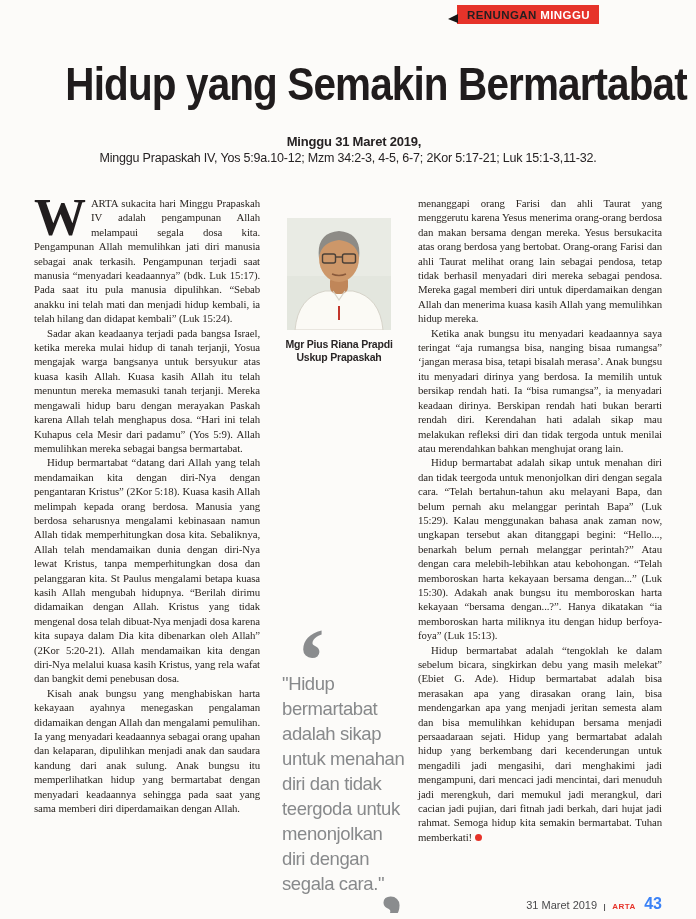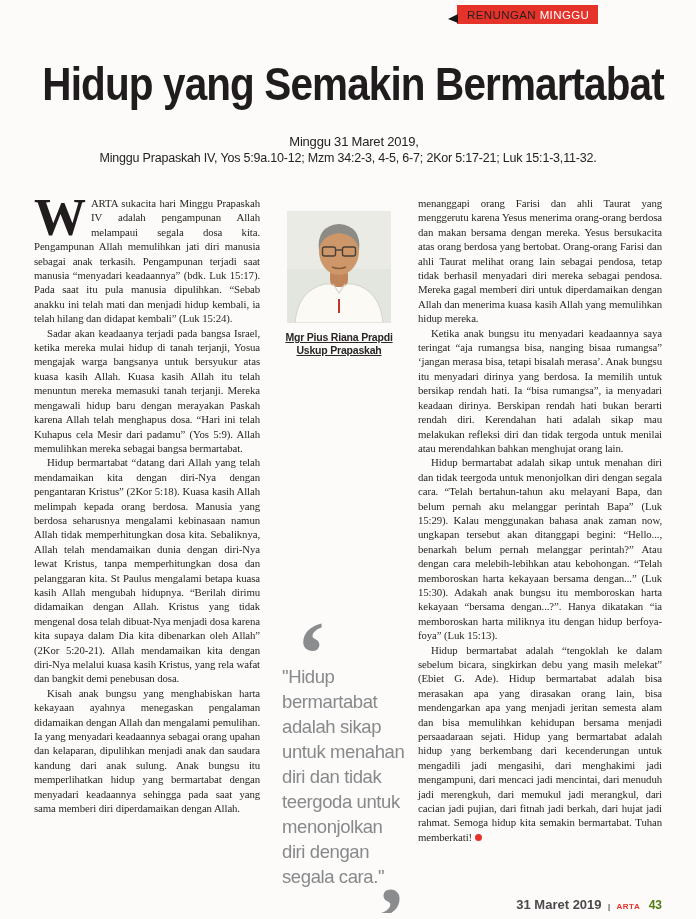--- a/index.html
+++ b/index.html
@@ -13,49 +13,49 @@
     font-family: "Liberation Serif", serif;
     color: #2b2622;
   }
   
   .badge {
     position: absolute; top: 5px; left: 457px;
     background: #e6332a;
     height: 19px;
     padding: 2px 9px 0 10px;
     font-family: "Liberation Sans", sans-serif;
-    font-weight: normal; font-size: 11.5px; letter-spacing: .4px;
+    font-weight: bold; font-size: 11.5px; letter-spacing: .4px;
     line-height: 16px;
     white-space: nowrap;
   }
   .badge-tail {
     position: absolute; left: -9px; bottom: 1px;
     width: 0; height: 0;
     border-top: 5px solid transparent;
     border-bottom: 4px solid transparent;
     border-right: 10px solid #181514;
   }
   .badge-dark  { color: #231f20; }
   .badge-light { color: #ffffff; }
   
-  .title-wrap { position: absolute; top: 58px; left: 0; width: 696px; text-align: center; }
+  .title-wrap { position: absolute; top: 58px; left: 0; width: 696px; text-align: center; padding-left: 23px; }
   .title {
     display: inline-block;
     font-family: "Liberation Sans", sans-serif;
     font-weight: bold;
     font-size: 46px; line-height: 52px;
     letter-spacing: -1px;
     color: #201c1d;
     white-space: nowrap;
     transform: scaleX(0.88);
     transform-origin: center;
   }
   .meta { position: absolute; top: 134px; left: 0; width: 696px; text-align: center;
           font-family: "Liberation Sans", sans-serif; color: #262223; }
-  .meta-date { font-size: 13px; font-weight: normal; line-height: 16px; letter-spacing: -0.2px; padding-left: 12px; }
+  .meta-date { font-size: 13px; font-weight: bold; line-height: 16px; letter-spacing: -0.2px; padding-left: 12px; }
   .meta-readings { font-size: 12.5px; line-height: 16px; letter-spacing: -0.2px; }
   
   .columns {
     position: absolute; top: 196px; left: 34px;
     width: 628px; height: 717px;
     display: flex; gap: 12px;
     overflow: hidden;
   }
   .col { font-size: 10.8px; line-height: 14.4px; letter-spacing: -0.1px; text-align: justify; }
   .col1 { width: 226px; }
@@ -65,21 +65,21 @@
   .para.indent { text-indent: 13px; }
   .dropcap {
     float: left;
     font-family: "Liberation Serif", serif;
     font-weight: bold;
     font-size: 52px; line-height: 40px;
     padding: 2px 5px 0 0;
     color: #211d1e;
   }
   
-  .photo-block { margin-top: 15px; text-align: center; text-decoration: underline; }
+  .photo-block { margin-top: 22px; text-align: center; }
   .photo { display: inline-block; width: 104px; height: 112px; overflow: hidden; background: #e0e3db; }
   .caption {
     margin-top: 5px;
     font-family: "Liberation Sans", sans-serif;
     font-weight: bold; font-size: 10.5px; line-height: 13px;
     letter-spacing: -0.2px;
     color: #2a2627; text-align: center;
   }
   
   .pullquote { position: relative; margin-top: 253px; padding-left: 10px; }
@@ -99,24 +99,24 @@
   .end-dot {
     display: inline-block; width: 7px; height: 7px; border-radius: 50%;
     background: #e6332a; margin-left: 3px;
   }
   
   .footer {
     position: absolute; right: 34px; bottom: 6px;
     font-family: "Liberation Sans", sans-serif;
     white-space: nowrap;
   }
-  .f-date { font-size: 13px; font-weight: bold; color: #4a4a4c; }
+  .f-date { font-size: 11px; font-weight: normal; color: #4a4a4c; }
   .f-sep  { font-size: 7.5px; font-weight: bold; color: #4a4a4c; margin: 0 2px; }
   .f-mag  { font-size: 8px; font-weight: bold; color: #e6332a; letter-spacing: .5px; }
-  .f-num  { font-size: 12px; font-weight: bold; color: #4d7c0f; margin-left: 4px; margin-top: 44px; }
+  .f-num  { font-size: 16px; font-weight: bold; color: #3b82f6; margin-left: 4px; margin-top: 44px; }
 </style>
 </head>
 <body>
 
 <div class="page">
 
   <div class="badge">
     <span class="badge-tail"></span>
     <span class="badge-dark">RENUNGAN</span>
     <span class="badge-light">MINGGU</span>

